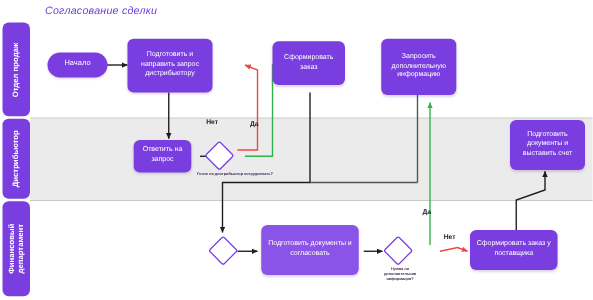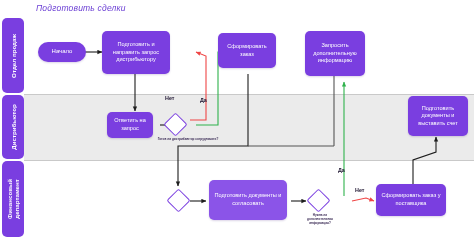--- a/index.html
+++ b/index.html
@@ -130,21 +130,21 @@
     width: 474px;
     height: 238px;
     pointer-events: none;
   }
 </style>
 </head>
 <body>
 
 <div id="canvas">
 
-  <div id="diagram-title">Подготовить сделки</div>
+  <div id="diagram-title">Согласование сделки</div>
 
   <div class="lane-row plain" style="top:18px;  height:76px;"></div>
   <div class="lane-sep" style="top:94px;"></div>
   <div class="lane-row shade" style="top:95px;  height:65px;"></div>
   <div class="lane-sep" style="top:160px;"></div>
   <div class="lane-row plain" style="top:161px; height:77px;"></div>
 
   <div class="lane-band" style="top:18px; height:75px;">
     <span class="lane-band-label">Отдел продаж</span>
   </div>

